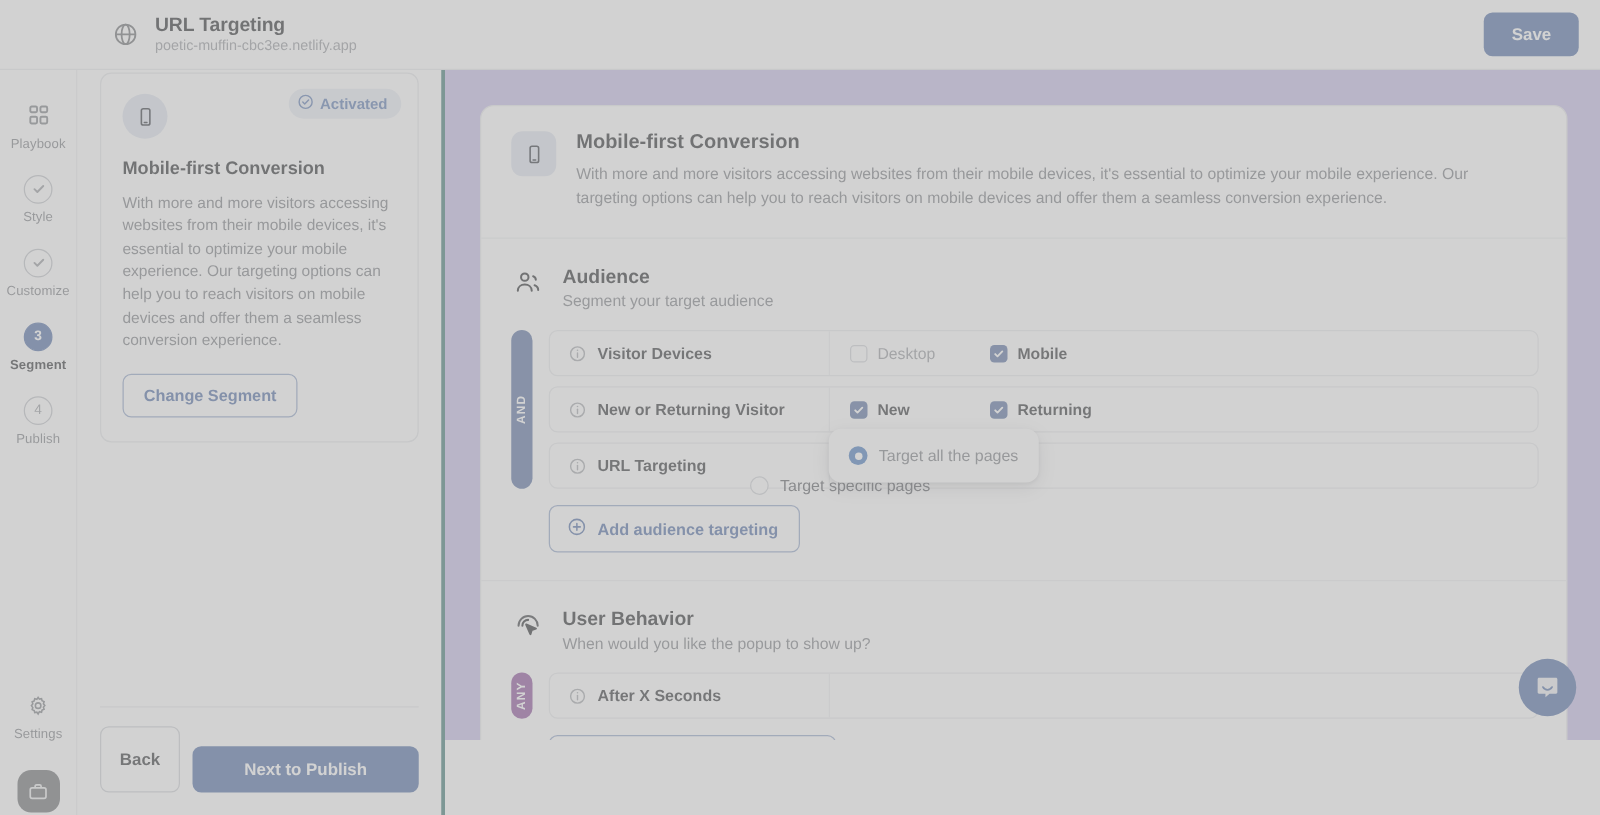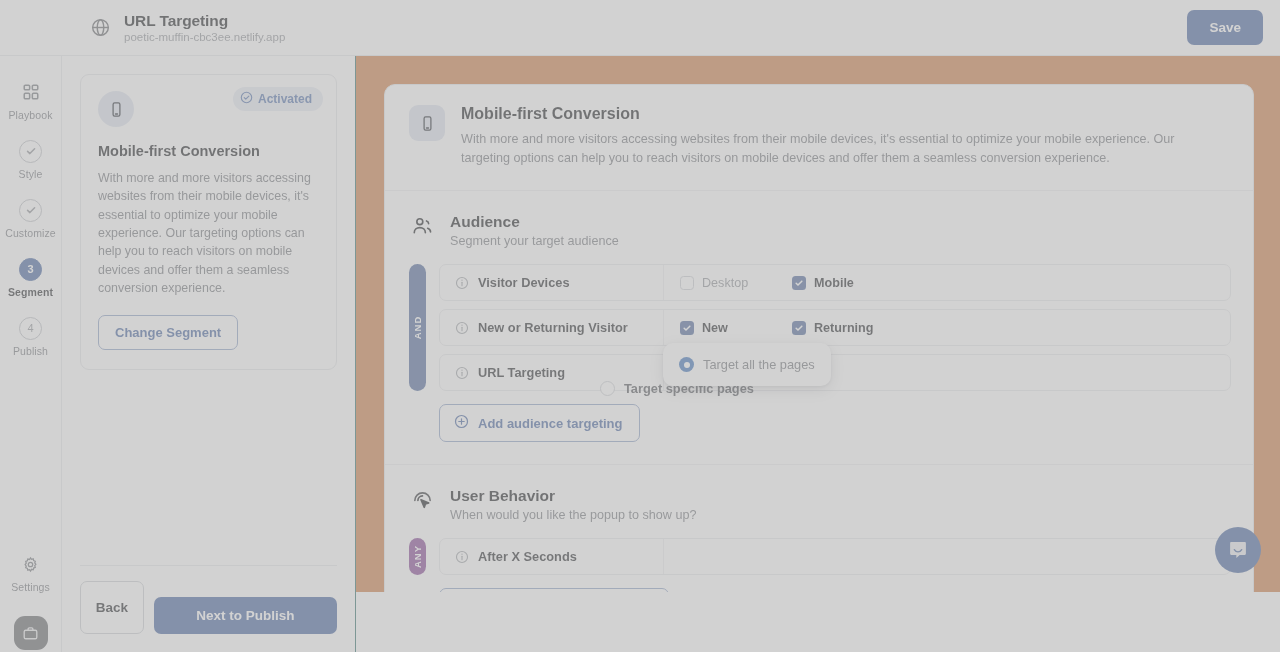--- a/index.html
+++ b/index.html
@@ -66,25 +66,24 @@
   .rail-bottom { margin-top: auto; display: flex; flex-direction: column; align-items: center; padding-bottom: 2px; }
   .rail-avatar {
     width: 34px; height: 34px; border-radius: 11px; background: #5d6168;
     display: flex; align-items: center; justify-content: center; margin-top: 14px;
     cursor: pointer;
   }
 
   
   .left-panel {
     width: 294px; flex: 0 0 294px; height: 652px;
-    background: #ffffff; border-right: 1px solid #0f766e;
+    background: #ffffff; border-right: 3px solid #0f766e;
     padding: 18px 18px 0 18px;
     display: flex; flex-direction: column;
     position: relative;
-    gap: 16px;
   }
   .panel-title { font-size: 19px; font-weight: 700; color: #12161c; letter-spacing: -.2px; margin: 0 0 18px 0; }
   .seg-card {
     border: 1px solid #e2e5ea; border-radius: 9px;
     padding: 16px 17px 19px 17px;
     position: relative;
   }
   .activated-badge {
     position: absolute; top: 12px; right: 13px;
     background: #e4ebf8; color: #3a6fd0;
@@ -118,21 +117,21 @@
     padding: 11px 0; width: 64px; cursor: pointer; font-family: inherit;
   }
   .btn-next {
     flex: 1; border: none; border-radius: 7px; background: #2f62c4;
     color: #fff; font-size: 13.5px; font-weight: 600;
     padding: 11px 0; cursor: pointer; font-family: inherit; margin-top: 16px;
   }
 
   
   .main-wrap {
-    flex: 1; height: 592px; background: #f97316;
+    flex: 1; height: 592px; background: #c4b5fd;
     padding: 0; position: relative;
     display: flex; flex-direction: column;
   }
   .topbar {
     height: 56px; flex: 0 0 56px;
     background: #ffffff; border-bottom: 1px solid #e6e8ec;
     display: flex; align-items: center; gap: 12px;
     padding: 0 17px 0 0;
     position: absolute; top: 0; left: -356px; right: 0; width: 1280px;
     z-index: 5;
@@ -238,21 +237,21 @@
     display: flex; align-items: center; justify-content: center;
   }
   .radio-outer.on { background: #1a73e8; }
   .radio-outer.on .radio-dot { width: 6px; height: 6px; border-radius: 50%; background: #fff; }
   .radio-outer.off { border: 1.6px solid #c9ced6; background: #fff; }
   .popover-label { font-size: 12.8px; color: #6d727b; white-space: nowrap; }
   .radio-off-wrap {
     position: absolute; left: 160px; top: 26px;
     display: flex; align-items: center; gap: 9px;
   }
-  .radio-off-wrap .popover-label { color: #4c515a; font-weight: 700; }
+  .radio-off-wrap .popover-label { color: #4c515a; font-weight: 400; }
 
   
   .chat-fab {
     position: absolute; right: 19px; bottom: 19px;
     width: 46px; height: 46px; border-radius: 50%;
     background: #2f62c4; display: flex; align-items: center; justify-content: center;
     cursor: pointer; z-index: 30;
   }
 </style>
 </head>

